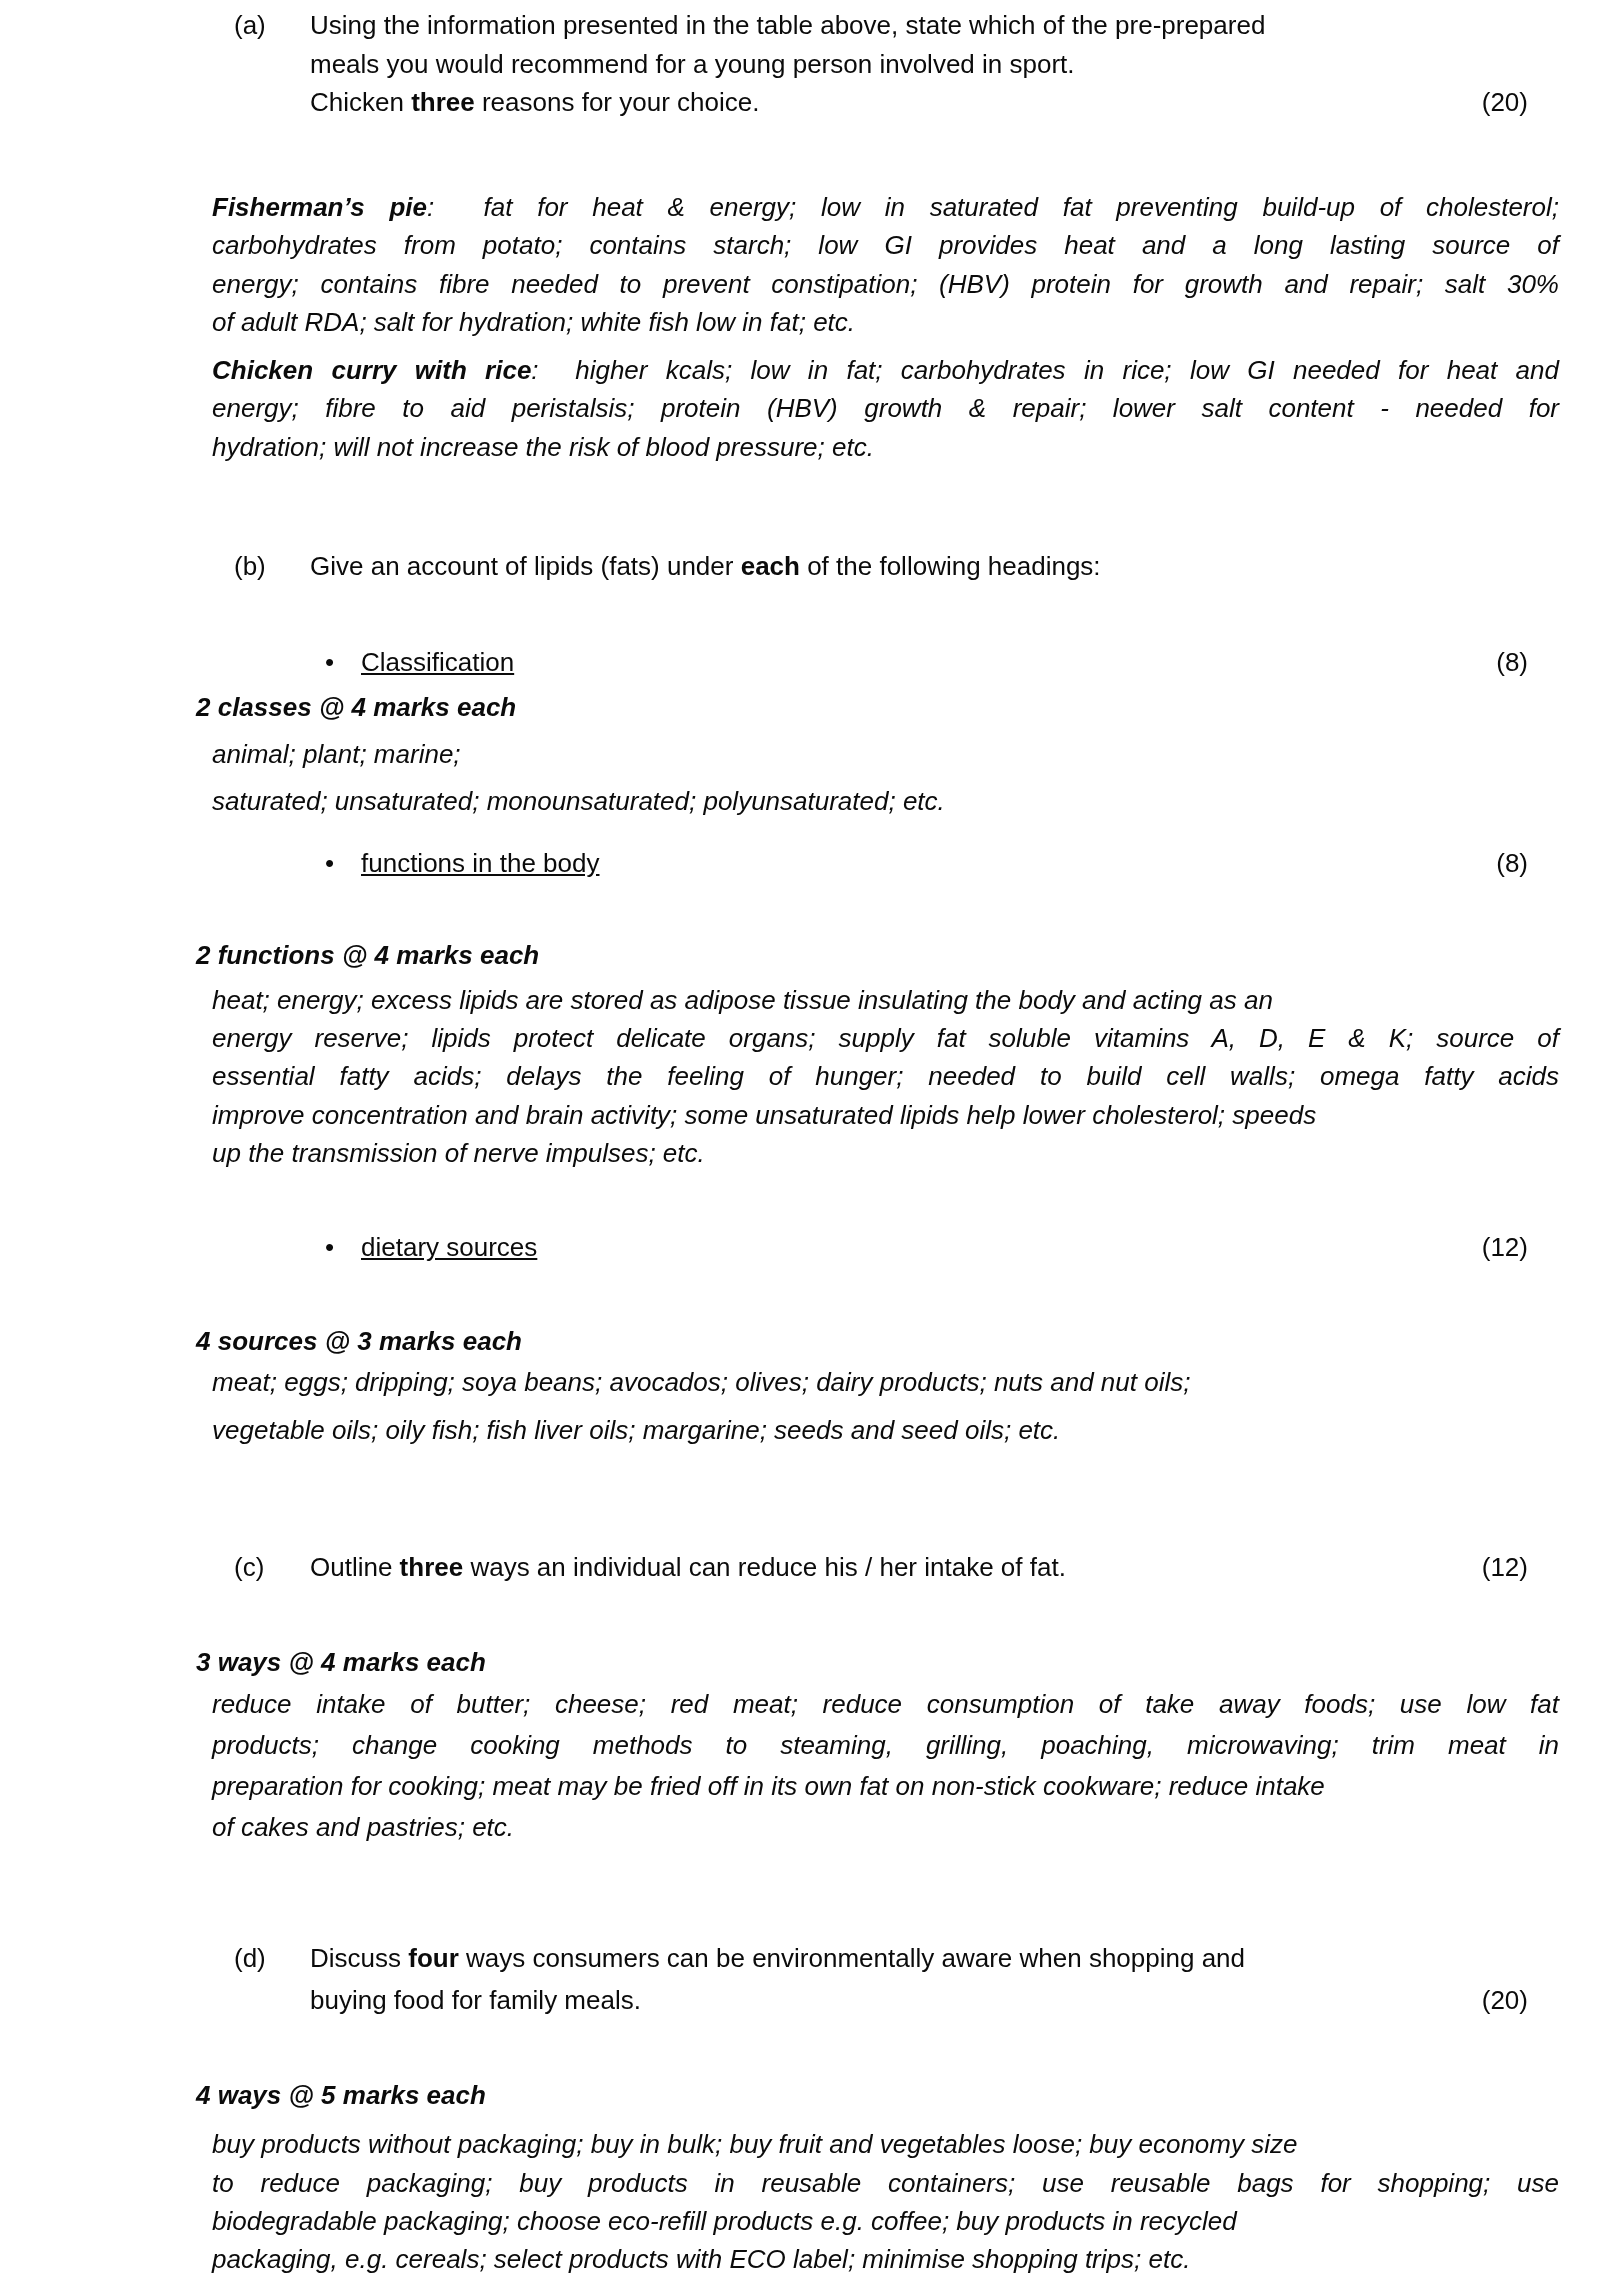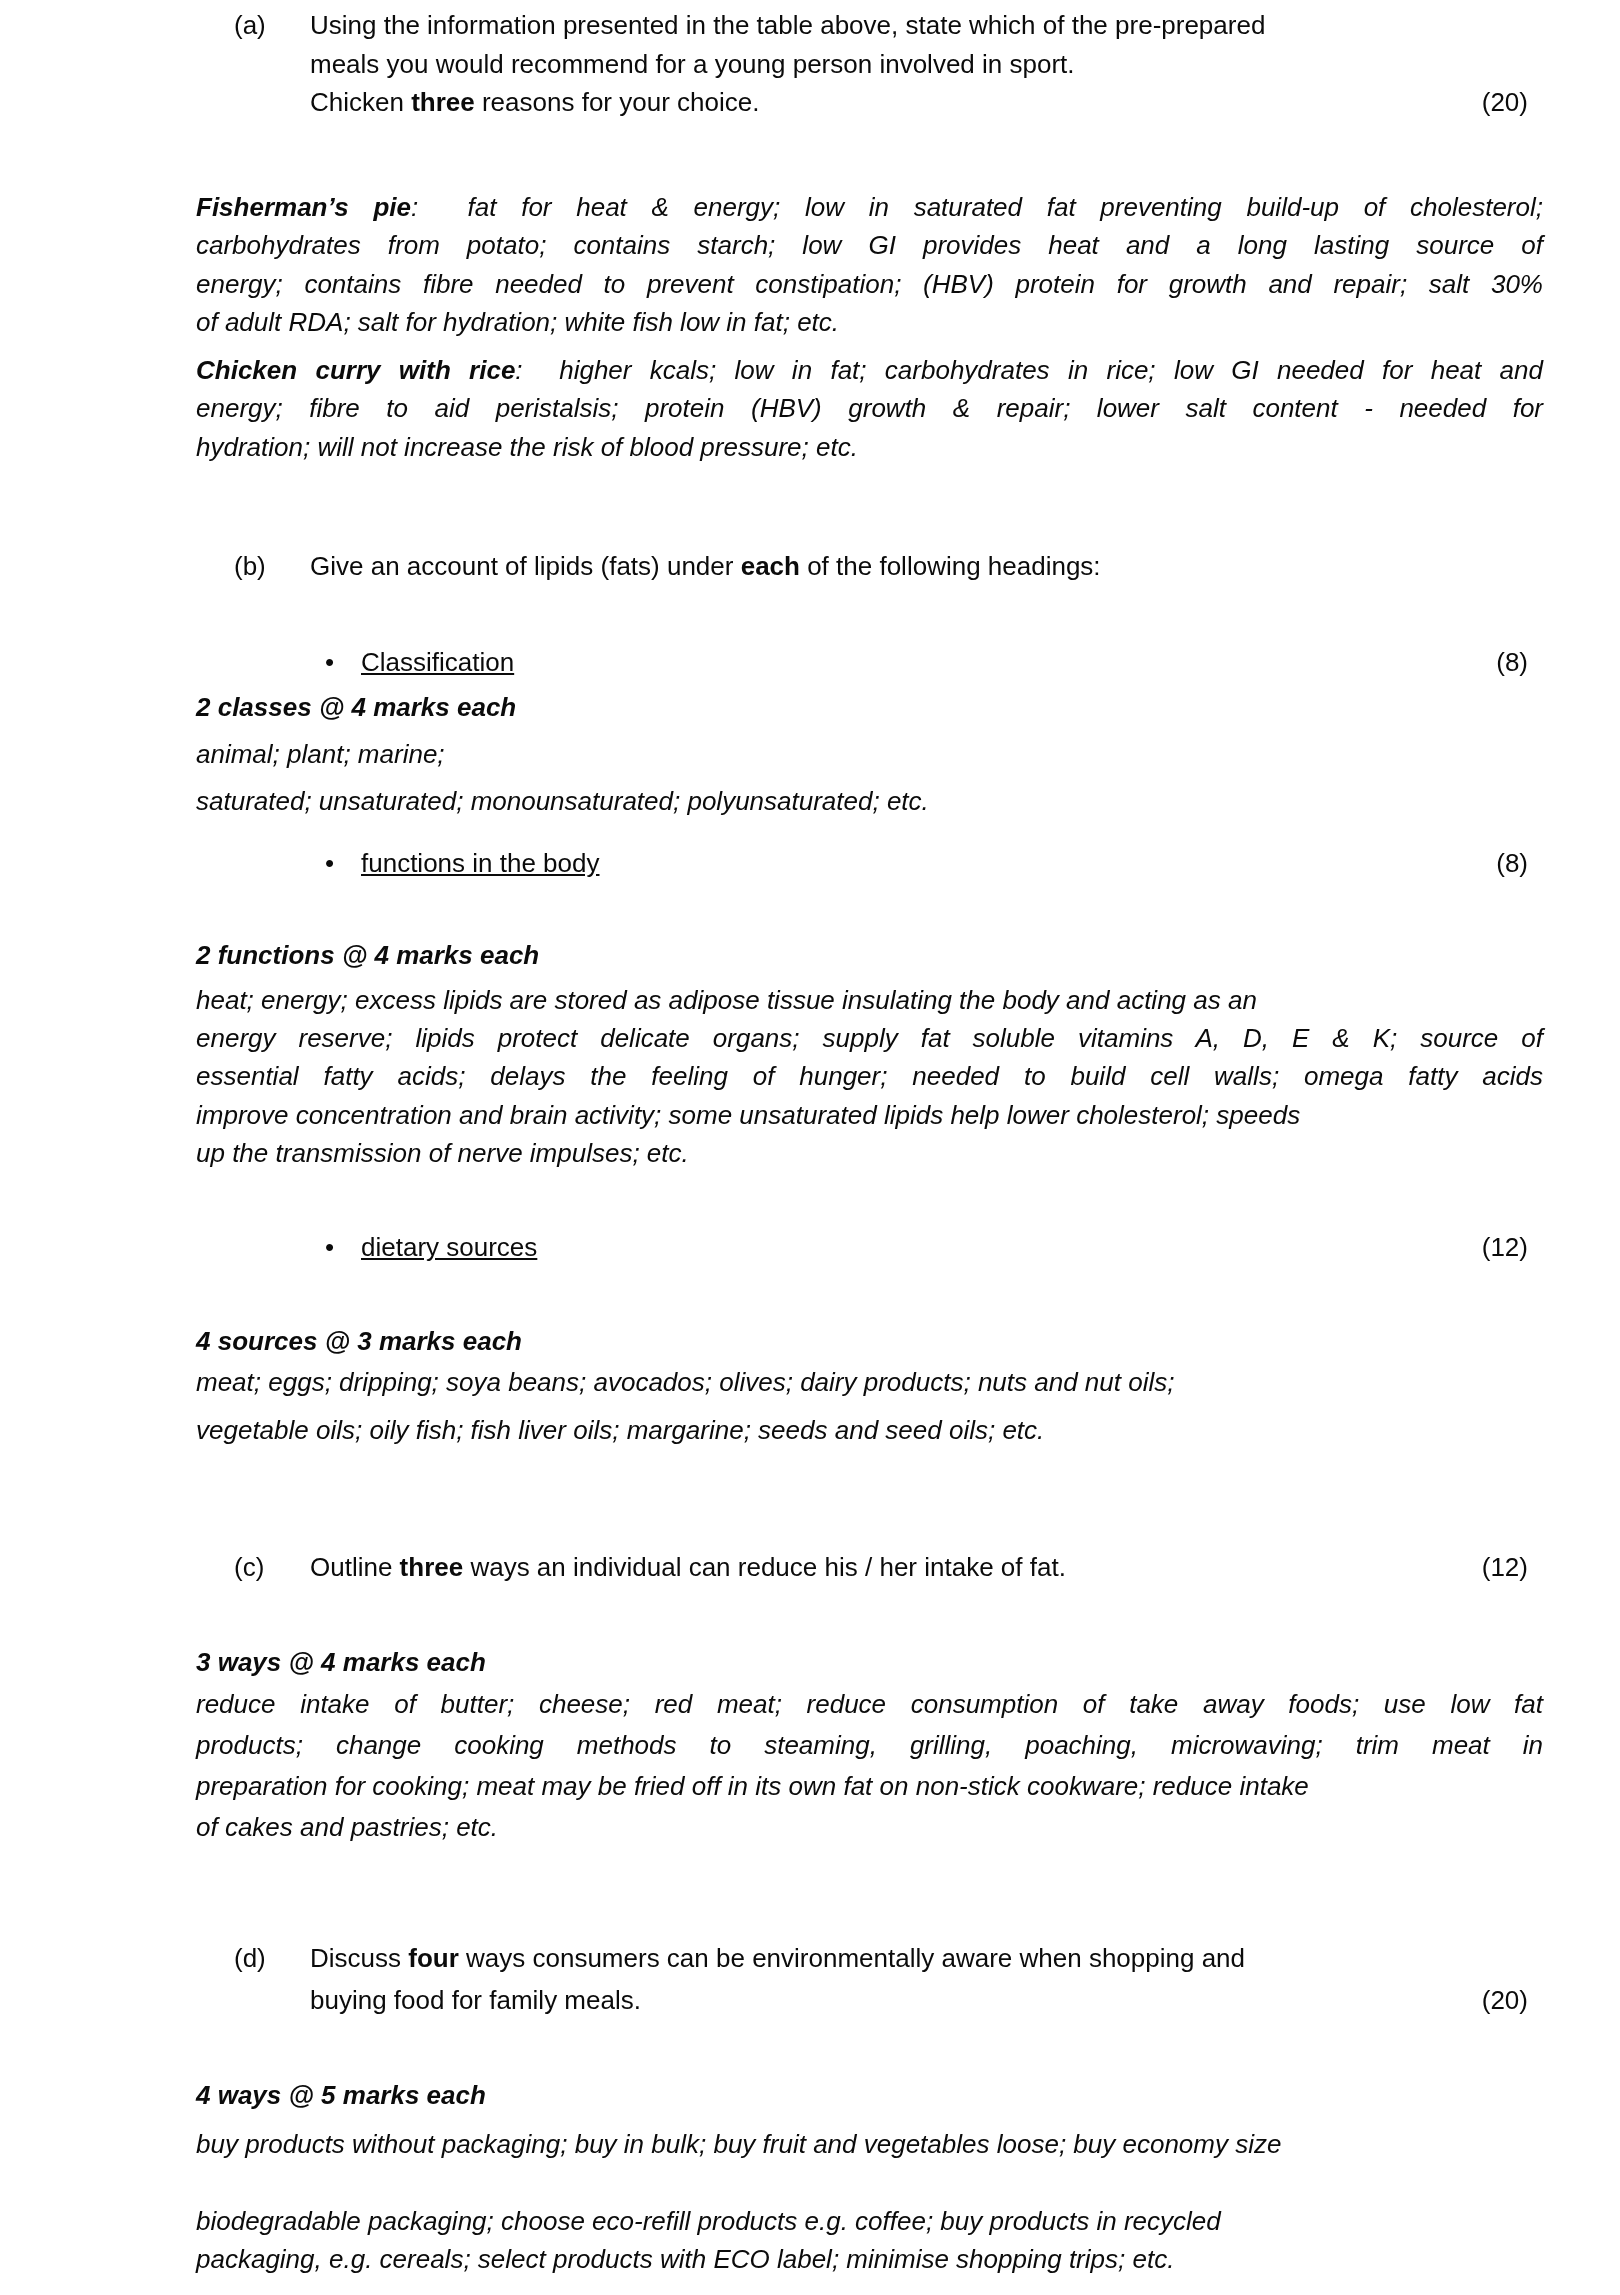--- a/index.html
+++ b/index.html
@@ -13,21 +13,21 @@
     font-size: 26px;
     overflow: hidden;
   }
   .ln { position: absolute; line-height: 38px; white-space: nowrap; }
   .q-label { left: 234px; }
   .q-text { left: 310px; }
   .marks { right: 92px; text-align: right; }
   .bullet { left: 325px; }
   .blabel { left: 361px; text-decoration: underline; }
   .ans {
-    left: 196px; width: 1347px;
+    left: 212px; width: 1347px;
     font-style: italic;
     white-space: normal;
   }
   .jl { text-align: justify; text-align-last: justify; }
   .ctr {
     left: 196px; width: 1301px;
     text-align: left;
     font-weight: bold; font-style: italic;
     white-space: normal;
   }
@@ -97,17 +97,18 @@
   <div class="ln ans" style="top:1766px;line-height:41px">preparation for cooking; meat may be fried off in its own fat on non-stick cookware; reduce intake</div>
   <div class="ln ans" style="top:1807px;line-height:41px">of cakes and pastries; etc.</div>
 
   <div class="ln q-label" style="top:1937px;line-height:43px">(d)</div>
   <div class="ln q-text" style="top:1937px;line-height:43px"><span>Discuss </span><b>four</b><span> ways consumers can be environmentally aware when shopping and</span></div>
   <div class="ln q-text" style="top:1979px;line-height:43px">buying food for family meals.</div>
   <div class="ln marks" style="top:1979px;line-height:43px">(20)</div>
 
   <div class="ln ctr" style="top:2076px">4 ways @ 5 marks each</div>
   <div class="ln ans" style="top:2125px">buy products without packaging; buy in bulk; buy fruit and vegetables loose; buy economy size</div>
+  <div class="ln ans jl" style="top:2164px">to reduce packaging; buy products in reusable containers; use reusable bags for shopping; use</div>
   <div class="ln ans" style="top:2202px">biodegradable packaging; choose eco-refill products e.g. coffee; buy products in recycled</div>
   <div class="ln ans" style="top:2240px">packaging, e.g. cereals; select products with ECO label; minimise shopping trips; etc.</div>
 
 </div>
 
 
 </body></html>

